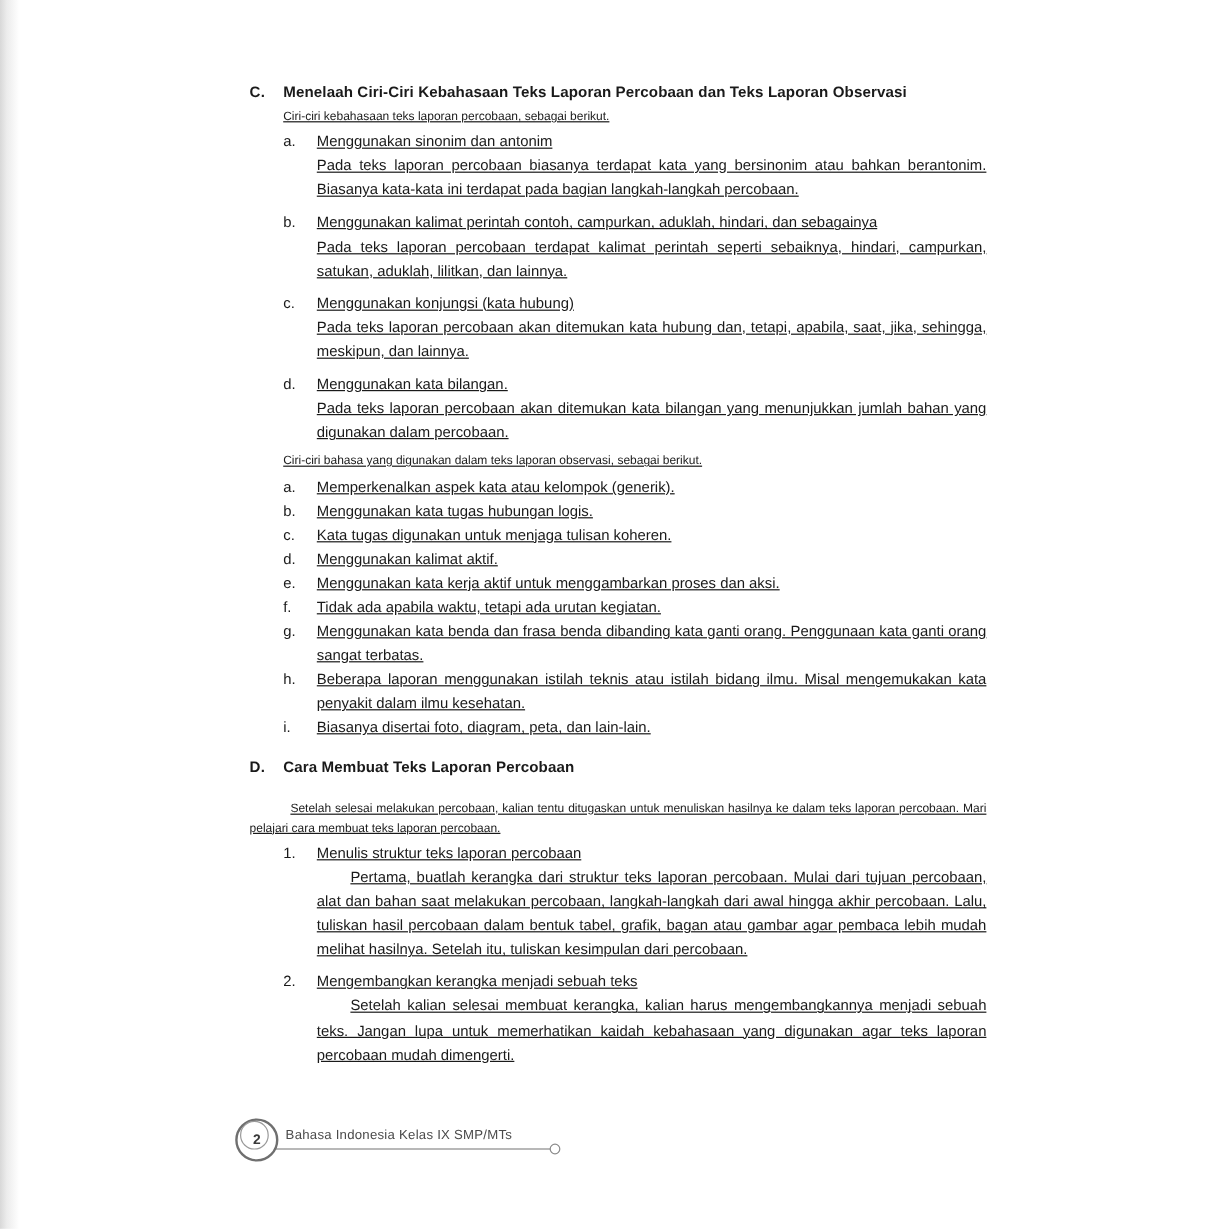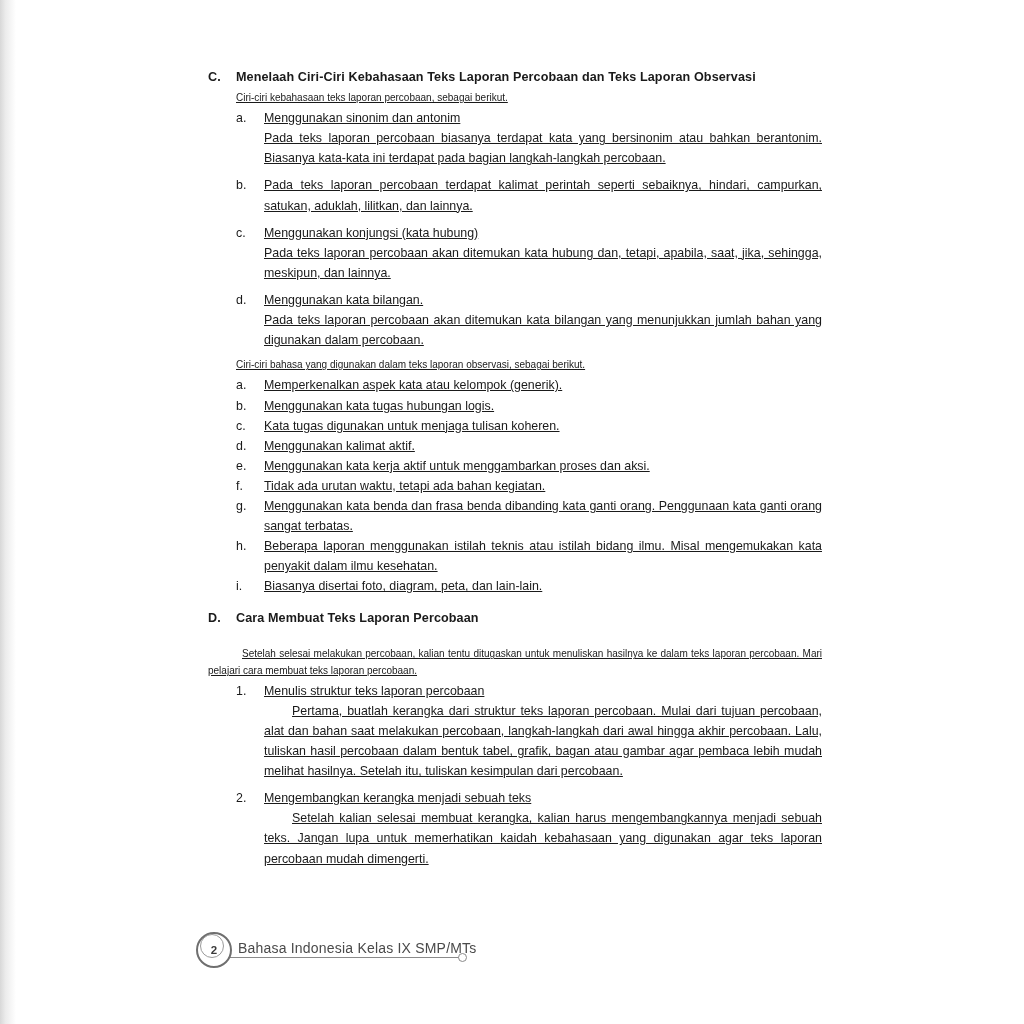--- a/index.html
+++ b/index.html
@@ -114,21 +114,21 @@
     line-height: 36px;
     text-align: center;
     font-size: 11.5px;
     font-weight: bold;
     color: #3a3a3a;
   }
   .footer-text {
     position: absolute;
     left: 42px;
     top: 10px;
-    font-size: 14px;
+    font-size: 11px;
     color: #4a4a4a;
     letter-spacing: 0.2px;
   }
   .footer-line {
     position: absolute;
     left: 30px;
     top: 27px;
     width: 236px;
     height: 1px;
     background: #8a8a8a;
@@ -164,20 +164,21 @@
       <span class="body">
         <span>Menggunakan sinonim dan antonim</span>
         <span class="sub">Pada teks laporan percobaan biasanya terdapat kata yang bersinonim atau bahkan berantonim. Biasanya kata-kata ini terdapat pada bagian langkah-langkah percobaan.</span>
       </span>
     </div>
     <div class="gap-sm"></div>
 
     <div class="li">
       <span class="marker">b.</span>
       <span class="body">
+        <span>Menggunakan kalimat perintah contoh, campurkan, aduklah, hindari, dan sebagainya</span>
         <span class="sub">Pada teks laporan percobaan terdapat kalimat perintah seperti sebaiknya, hindari, campurkan, satukan, aduklah, lilitkan, dan lainnya.</span>
       </span>
     </div>
     <div class="gap-sm"></div>
 
     <div class="li">
       <span class="marker">c.</span>
       <span class="body">
         <span>Menggunakan konjungsi (kata hubung)</span>
         <span class="sub">Pada teks laporan percobaan akan ditemukan kata hubung dan, tetapi, apabila, saat, jika, sehingga, meskipun, dan lainnya.</span>
@@ -211,21 +212,21 @@
     <div class="li">
       <span class="marker">d.</span>
       <span class="body">Menggunakan kalimat aktif.</span>
     </div>
     <div class="li">
       <span class="marker">e.</span>
       <span class="body">Menggunakan kata kerja aktif untuk menggambarkan proses dan aksi.</span>
     </div>
     <div class="li">
       <span class="marker">f.</span>
-      <span class="body">Tidak ada urutan waktu, tetapi ada bahan kegiatan.</span>
+      <span class="body">Tidak ada apabila waktu, tetapi ada urutan kegiatan.</span>
     </div>
     <div class="li">
       <span class="marker">g.</span>
       <span class="body">Menggunakan kata benda dan frasa benda dibanding kata ganti orang. Penggunaan kata ganti orang sangat terbatas.</span>
     </div>
     <div class="li">
       <span class="marker">h.</span>
       <span class="body">Beberapa laporan menggunakan istilah teknis atau istilah bidang ilmu. Misal mengemukakan kata penyakit dalam ilmu kesehatan.</span>
     </div>
     <div class="li">

